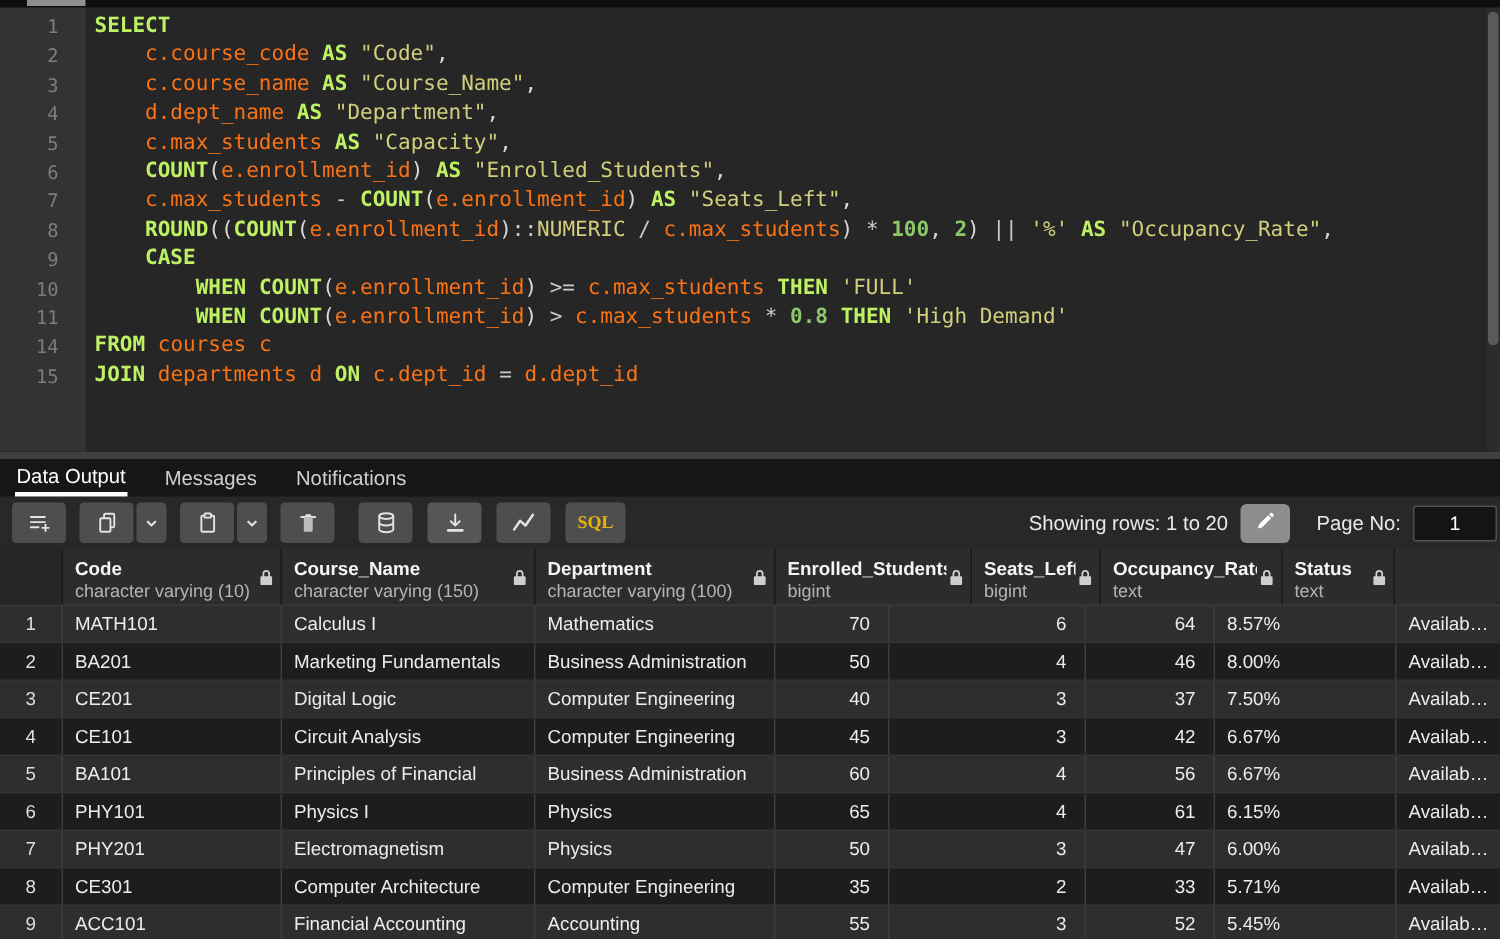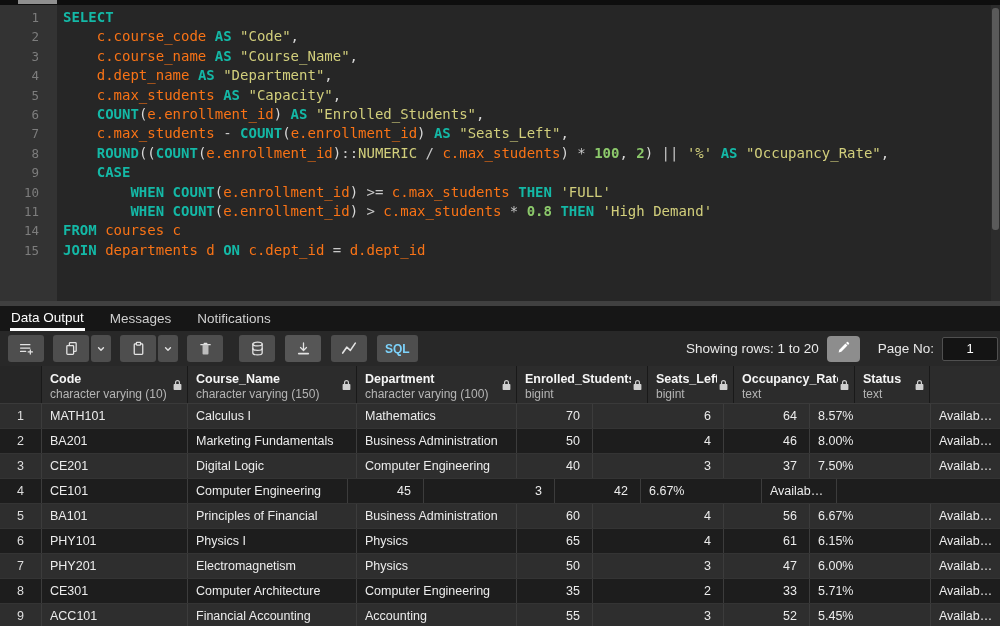--- a/index.html
+++ b/index.html
@@ -12,21 +12,21 @@
 
   
   .editor{position:relative;height:296px;background:#262626;overflow:hidden;}
   .gutter-bg{position:absolute;left:0;top:0;bottom:0;width:57px;background:#333;}
   .code{position:relative;padding-top:3px;}
   .code-line{display:flex;height:19.4px;line-height:19.4px;
              font-family:"DejaVu Sans Mono",monospace;font-size:14px;}
   .ln{flex:0 0 57px;box-sizing:border-box;text-align:right;padding-right:18px;
       color:#7d7d7d;font-size:12.5px;}
   .lc{white-space:pre;padding-left:6px;color:#d8d8d8;}
-  .tk-k{color:#14b8a6;font-weight:bold;}
+  .tk-k{color:#bef264;font-weight:bold;}
   .tk-i{color:#f97316;}
   .tk-s{color:#d2cf7c;}
   .tk-n{color:#8cc96b;font-weight:bold;}
   .tk-o{color:#c9c9c9;}
   .tk-p{color:#d8d8d8;}
   .vscroll{position:absolute;top:0;right:0;width:9px;bottom:0;background:#2c2c2c;}
   .vthumb{position:absolute;top:3px;left:1px;width:7px;height:222px;background:#5a5a5a;border-radius:3px;}
 
   .splitter{height:5px;background:#404040;}
 
@@ -39,22 +39,22 @@
   .toolbar{height:35px;background:#282828;display:flex;align-items:center;padding:0 2px 0 8px;}
   .tbtn{height:27px;min-width:36px;background:#4e4e4e;border:none;border-radius:3px;
         display:flex;align-items:center;justify-content:center;padding:0;}
   .tbtn.narrow{min-width:20px;margin-left:2px;}
   [data-name="copy-button"]{margin-left:9px;}
   [data-name="paste-button"]{margin-left:9px;}
   [data-name="delete-button"]{margin-left:9px;}
   [data-name="save-data-button"]{margin-left:16px;}
   [data-name="download-button"]{margin-left:10px;background:#565656;}
   [data-name="graph-button"]{margin-left:10px;}
-  [data-name="sql-button"]{margin-left:10px;padding:0 8px;color:#7dd3fc;
-        font-family:Liberation Sans, sans-serif;font-size:12px;font-weight:bold;}
+  [data-name="sql-button"]{margin-left:10px;padding:0 8px;color:#eab308;
+        font-family:Liberation Serif, serif;font-size:12px;font-weight:bold;}
   .showing{margin-left:auto;color:#e9e9e9;font-size:13.5px;white-space:nowrap;}
   .pencil-btn{margin-left:8px;width:33px;height:26px;background:#8d8d8d;border:none;border-radius:4px;
         display:flex;align-items:center;justify-content:center;}
   .pageno-label{margin-left:18px;color:#e9e9e9;font-size:13.5px;white-space:nowrap;}
   .pageno-input{margin-left:8px;width:56px;height:24px;background:#141414;border:1px solid #505050;
         color:#fff;text-align:center;font-size:13px;border-radius:2px;box-sizing:border-box;}
 
   
   .grid{height:260px;overflow:hidden;background:#1a1a1a;}
   .ghead{display:flex;height:38px;background:#2c2c2c;border-bottom:1px solid #3a3a3a;box-sizing:border-box;}
@@ -302,20 +302,21 @@
           <div class="gcell" data-name="cell-department" style="width: 160px;">Computer Engineering</div>
           <div class="gcell right" data-name="cell-capacity" style="width: 76px;">40</div>
           <div class="gcell right" data-name="cell-enrolled-students" style="width: 131px;">3</div>
           <div class="gcell right" data-name="cell-seats-left" style="width: 86px;">37</div>
           <div class="gcell" data-name="cell-occupancy-rate" style="width: 121px;">7.50%</div>
           <div class="gcell" data-name="cell-status" style="width: 75px;">Availab…</div>
         </div>
         <div class="grow even" data-name="table-row">
           <div class="rownum" data-name="row-number">4</div>
           <div class="gcell" data-name="cell-code" style="width: 146px;">CE101</div>
+          <div class="gcell" data-name="cell-course-name" style="width: 169px;">Circuit Analysis</div>
           <div class="gcell" data-name="cell-department" style="width: 160px;">Computer Engineering</div>
           <div class="gcell right" data-name="cell-capacity" style="width: 76px;">45</div>
           <div class="gcell right" data-name="cell-enrolled-students" style="width: 131px;">3</div>
           <div class="gcell right" data-name="cell-seats-left" style="width: 86px;">42</div>
           <div class="gcell" data-name="cell-occupancy-rate" style="width: 121px;">6.67%</div>
           <div class="gcell" data-name="cell-status" style="width: 75px;">Availab…</div>
         </div>
         <div class="grow odd" data-name="table-row">
           <div class="rownum" data-name="row-number">5</div>
           <div class="gcell" data-name="cell-code" style="width: 146px;">BA101</div>

